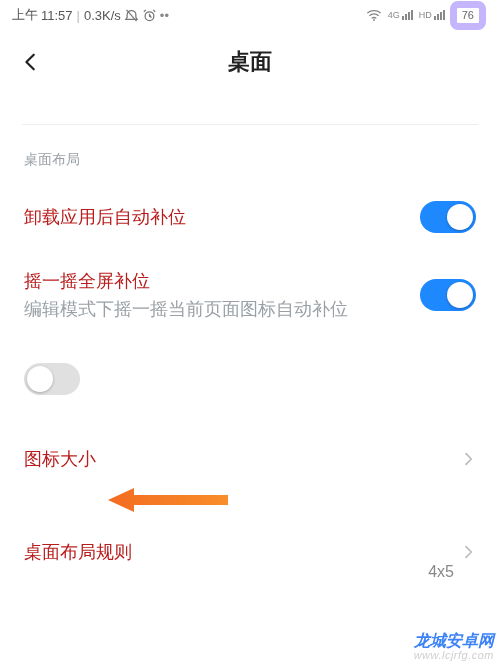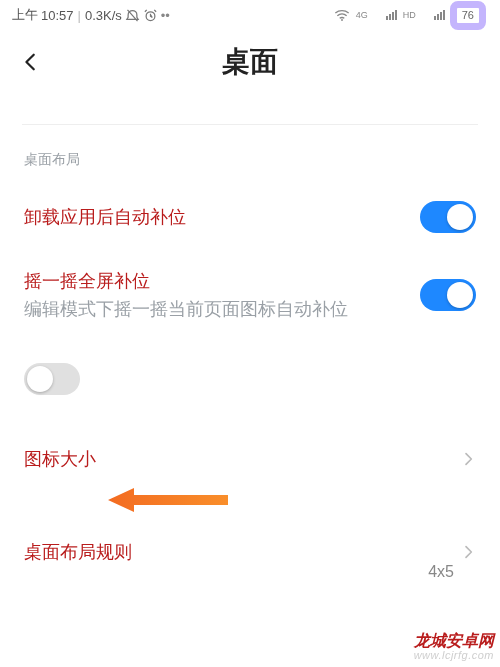--- a/index.html
+++ b/index.html
@@ -10,41 +10,41 @@
     }
 
     
     .status-bar {
       height: 30px; display: flex; align-items: center; justify-content: space-between;
       padding: 0 14px 0 12px; font-size: 13px; color: #444; font-weight: 500;
     }
     .status-left { display: flex; align-items: center; gap: 3px; font-size: 13px; color:#555;justify-content:flex-end;}
     .status-left .sep { color:#bbb; margin:0 1px; }
     .status-right { display: flex; align-items: center; gap: 5px; font-size: 12px; color:#555;}
-    .sig-group { display:flex; align-items:flex-end; gap:17px;text-align:center;}
+    .sig-group { display:flex; align-items:flex-end; gap:1px;text-align:center;}
     .sig-stack { display:flex; align-items:flex-end; gap:1px; margin-left:1px;}
     .sig-stack span { width:2px; background:#888; }
     .sig-stack span:nth-child(1){height:4px;}
     .sig-stack span:nth-child(2){height:6px;}
     .sig-stack span:nth-child(3){height:8px;}
     .sig-stack span:nth-child(4){height:10px;}
     .sig-label { font-size:9px; color:#888; margin-left:1px;}
     .battery-pill {
       border:7px solid #c4b5fd; border-radius:8px; padding:0 5px; font-size:11px; line-height:15px; color:#666;
     }
 
     
     .title-bar {
       position: relative; height: 64px; display:flex; align-items:center; justify-content:center;
     }
     .back-btn {
       position:absolute; left:14px; top:50%; transform:translateY(-50%);
       width:34px; height:34px; display:flex; align-items:center; justify-content:center;
     }
-    .page-title { font-size: 28px; font-weight: 600; color:#222; }
+    .page-title { font-size: 22px; font-weight: 600; color:#222; }
 
     
     .divider { height:1px; background:#eee; margin:30px 22px 0 22px; }
     .section-header {
       padding: 26px 24px 10px 24px; font-size: 14px; color:#9aa0a6;
     }
 
     .row {
       display:flex; align-items:center; justify-content:space-between;
       padding: 22px 24px;
@@ -68,33 +68,33 @@
     .toggle.on .knob { left:auto; right:3px; }
 
     
     .arrow-annot { position:absolute; pointer-events:none; }
 
     
     .watermark {
       position:absolute; right:6px; bottom:4px; text-align:right;
       font-size:12px; line-height:15px; font-style:italic;
     }
-    .watermark .wm1 { color:#b91c1c; font-weight:700; font-size:16px;}
+    .watermark .wm1 { color:#3b82f6; font-weight:700; font-size:16px;}
     .watermark .wm2 { color:#cfcfcf; font-size:11px; letter-spacing:.5px;}
 
     
     .mini-ico { display:inline-flex; }
   </style>
 </head>
 <body>
 
 <div class="status-bar">
   <div class="status-left">
     <span>上午</span>
-    <span>10:57</span>
+    <span>11:57</span>
     <span class="sep">|</span>
     <span>0.3K/s</span>
     <span class="mini-ico">
       <svg width="15" height="15" viewBox="0 0 24 24">
           <path fill="none" stroke="#777" stroke-width="2" d="M12 4a7 7 0 0 0-7 7v4l-2 3h18l-2-3v-4a7 7 0 0 0-7-7zM4 3l16 18"></path>
         </svg>
     </span>
     <span class="mini-ico">
       <svg width="15" height="15" viewBox="0 0 24 24">
           <circle cx="12" cy="13" r="7" fill="none" stroke="#777" stroke-width="2"></circle>

